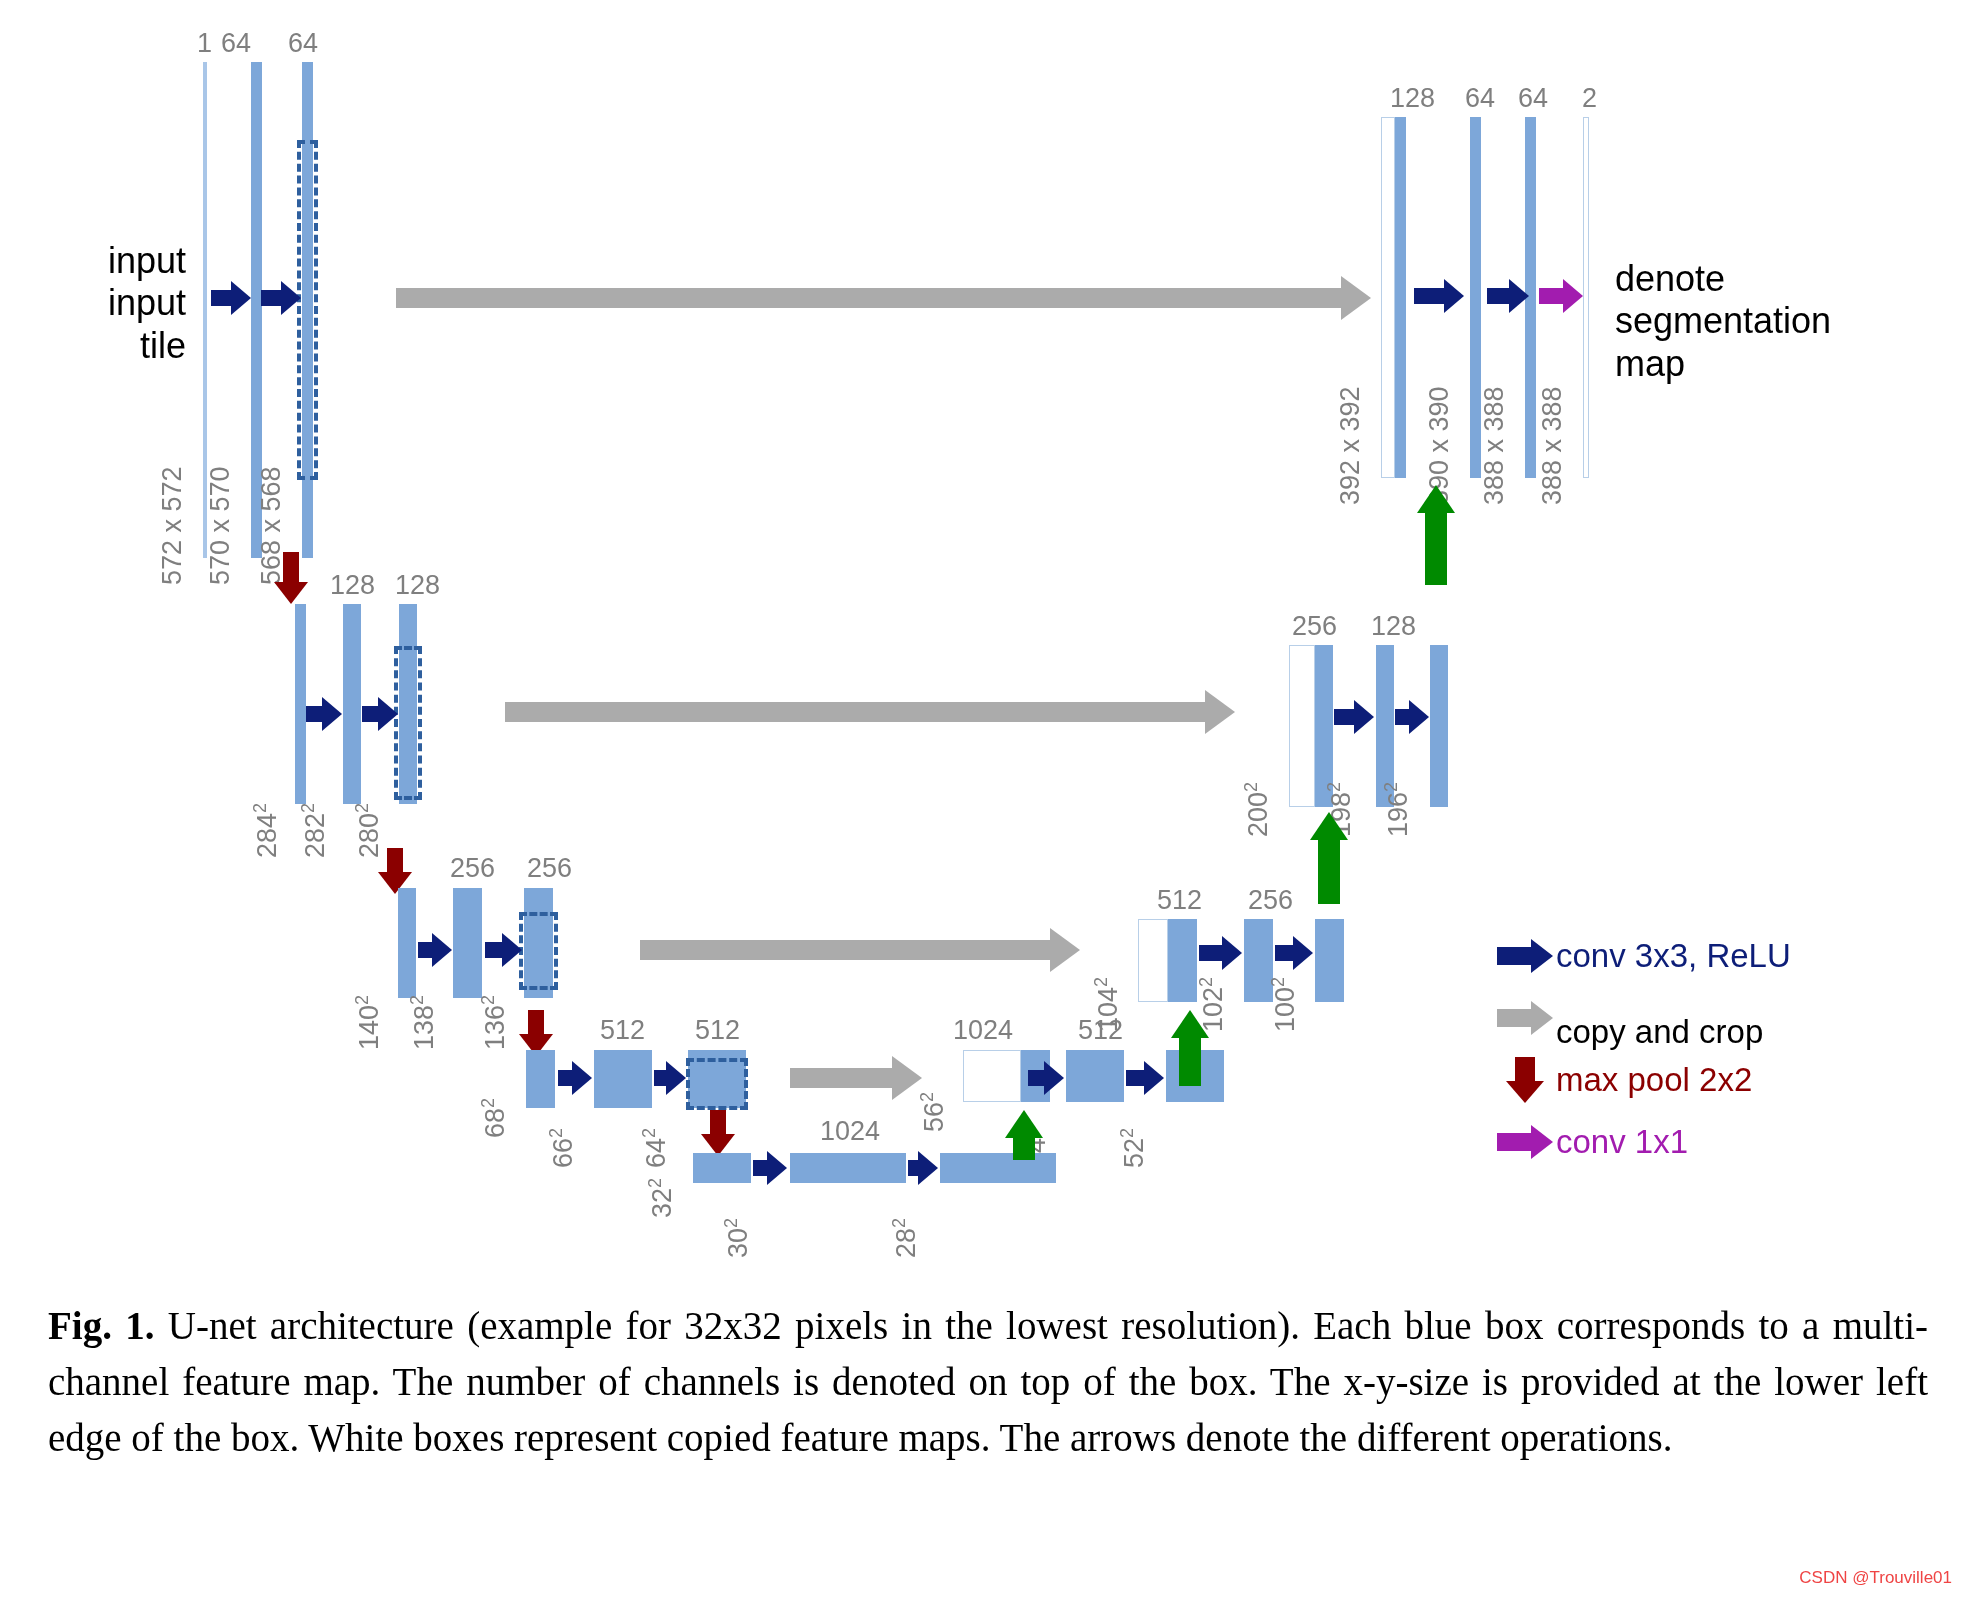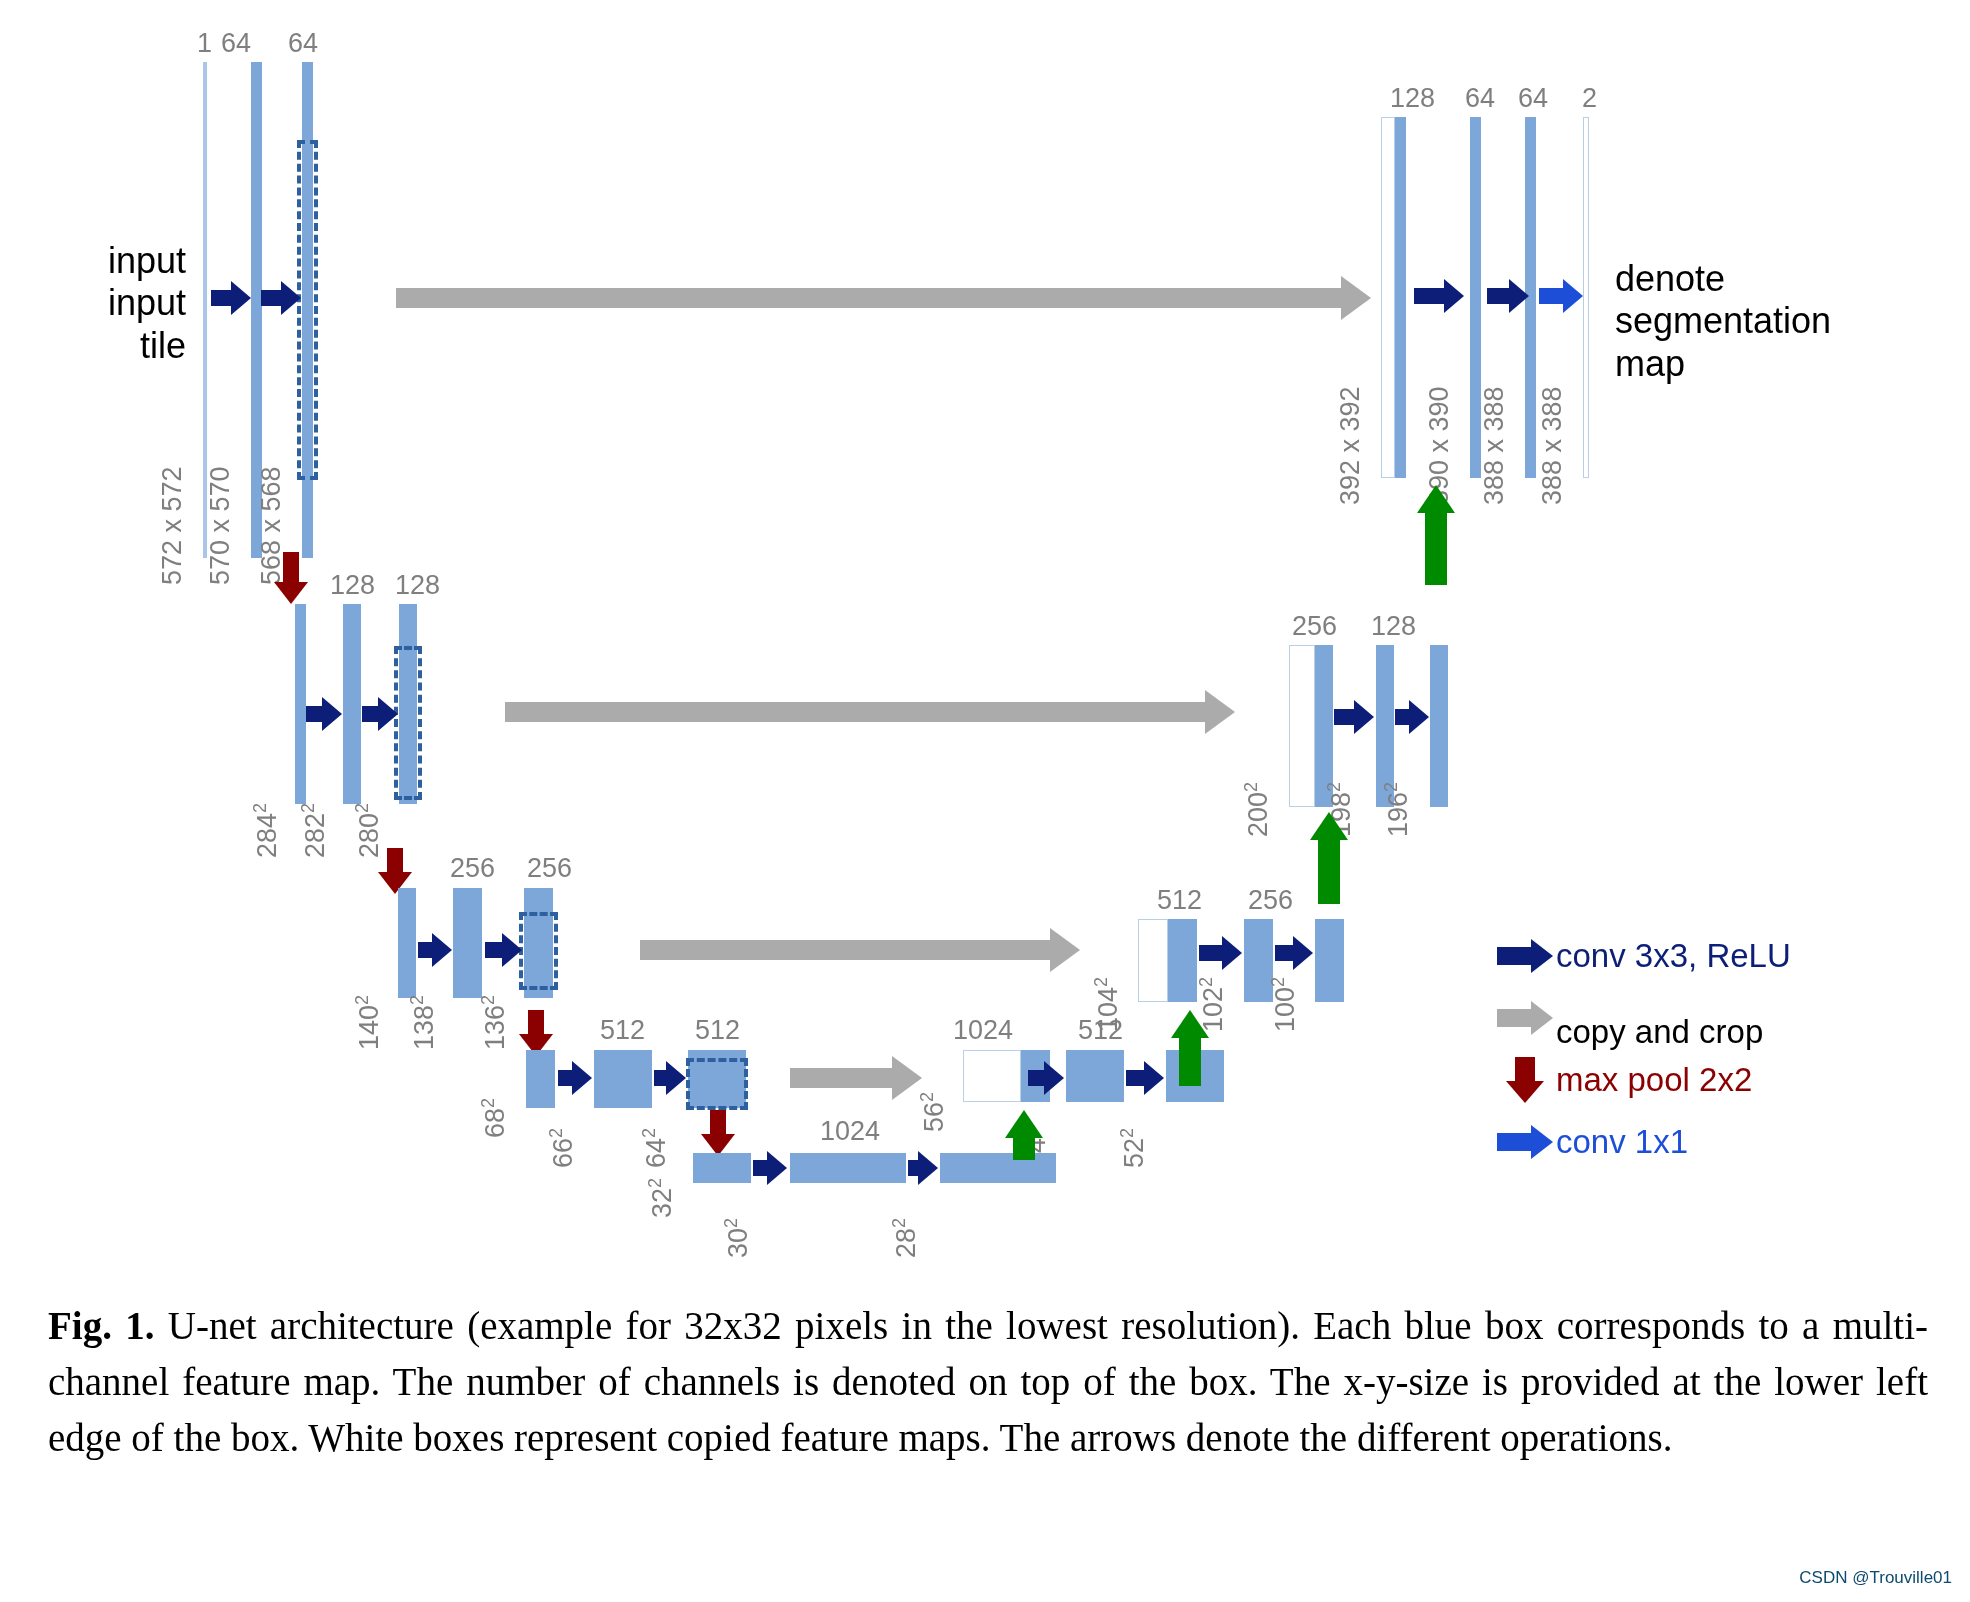--- a/index.html
+++ b/index.html
@@ -90,21 +90,21 @@
     border-left: var(--hw) solid transparent;
     border-right: var(--hw) solid transparent;
     border-top: var(--hh) solid currentColor;
     flex:0 0 auto;
   }
 
   .c-conv   { color:#0D1E78; }
   .c-copy   { color:#ABABAB; }
   .c-pool   { color:#8B0000; }
   .c-up     { color:#008A00; }
-  .c-conv11 { color:#1d4ed8; }
+  .c-conv11 { color:#a21caf; }
 
   
   #legend { position:absolute; left:1494px; top:930px; }
   .leg-row {
     display:flex;
     align-items:center;
     height:52px;
     margin-bottom:10px;
   }
   .leg-icon {
@@ -149,21 +149,21 @@
     line-height:1.44;
     color:#000;
     text-align:justify;
   }
   #caption .figlab { font-weight:bold; }
 
   #watermark {
     position:absolute;
     right:18px; bottom:14px;
     font-size:17px;
-    color:#0c4a6e;
+    color:#ef4444;
     white-space:nowrap;
   }
 </style>
 </head>
 <body>
 
 <div id="page">
 
   <div class="chan" style="left:197px; top:30px;">1</div>
   <div class="chan" style="left:221px; top:30px;">64</div>

